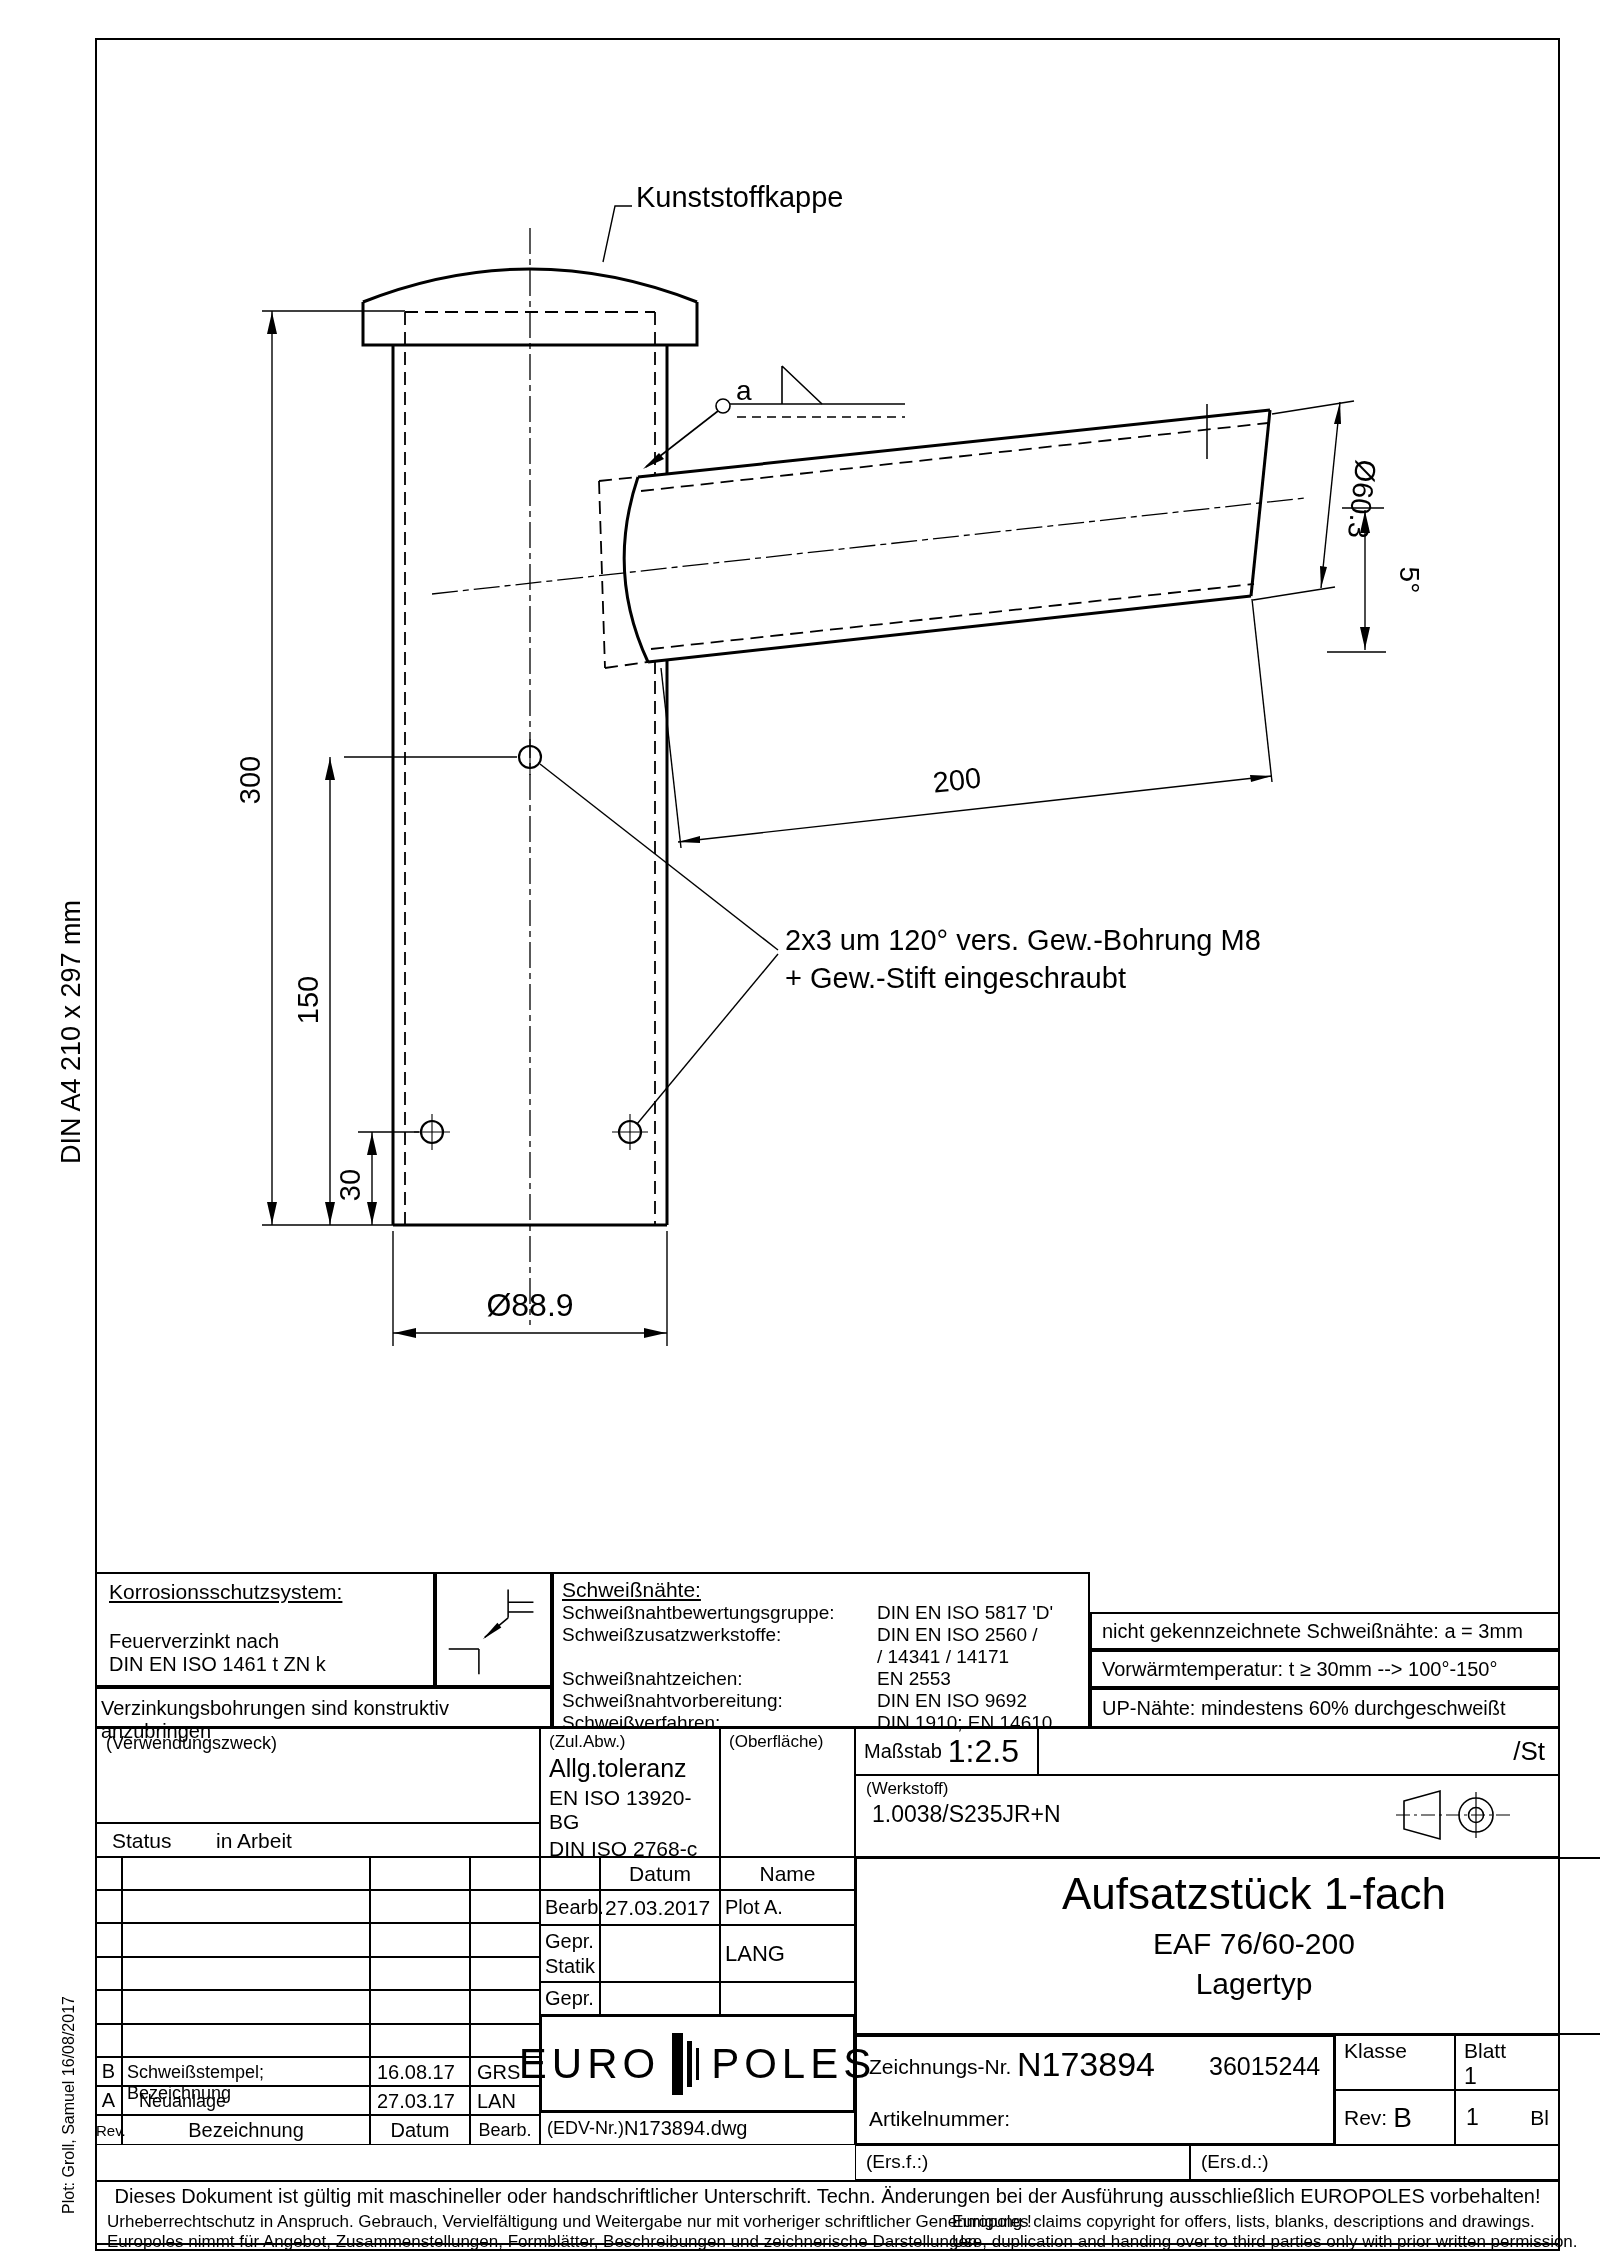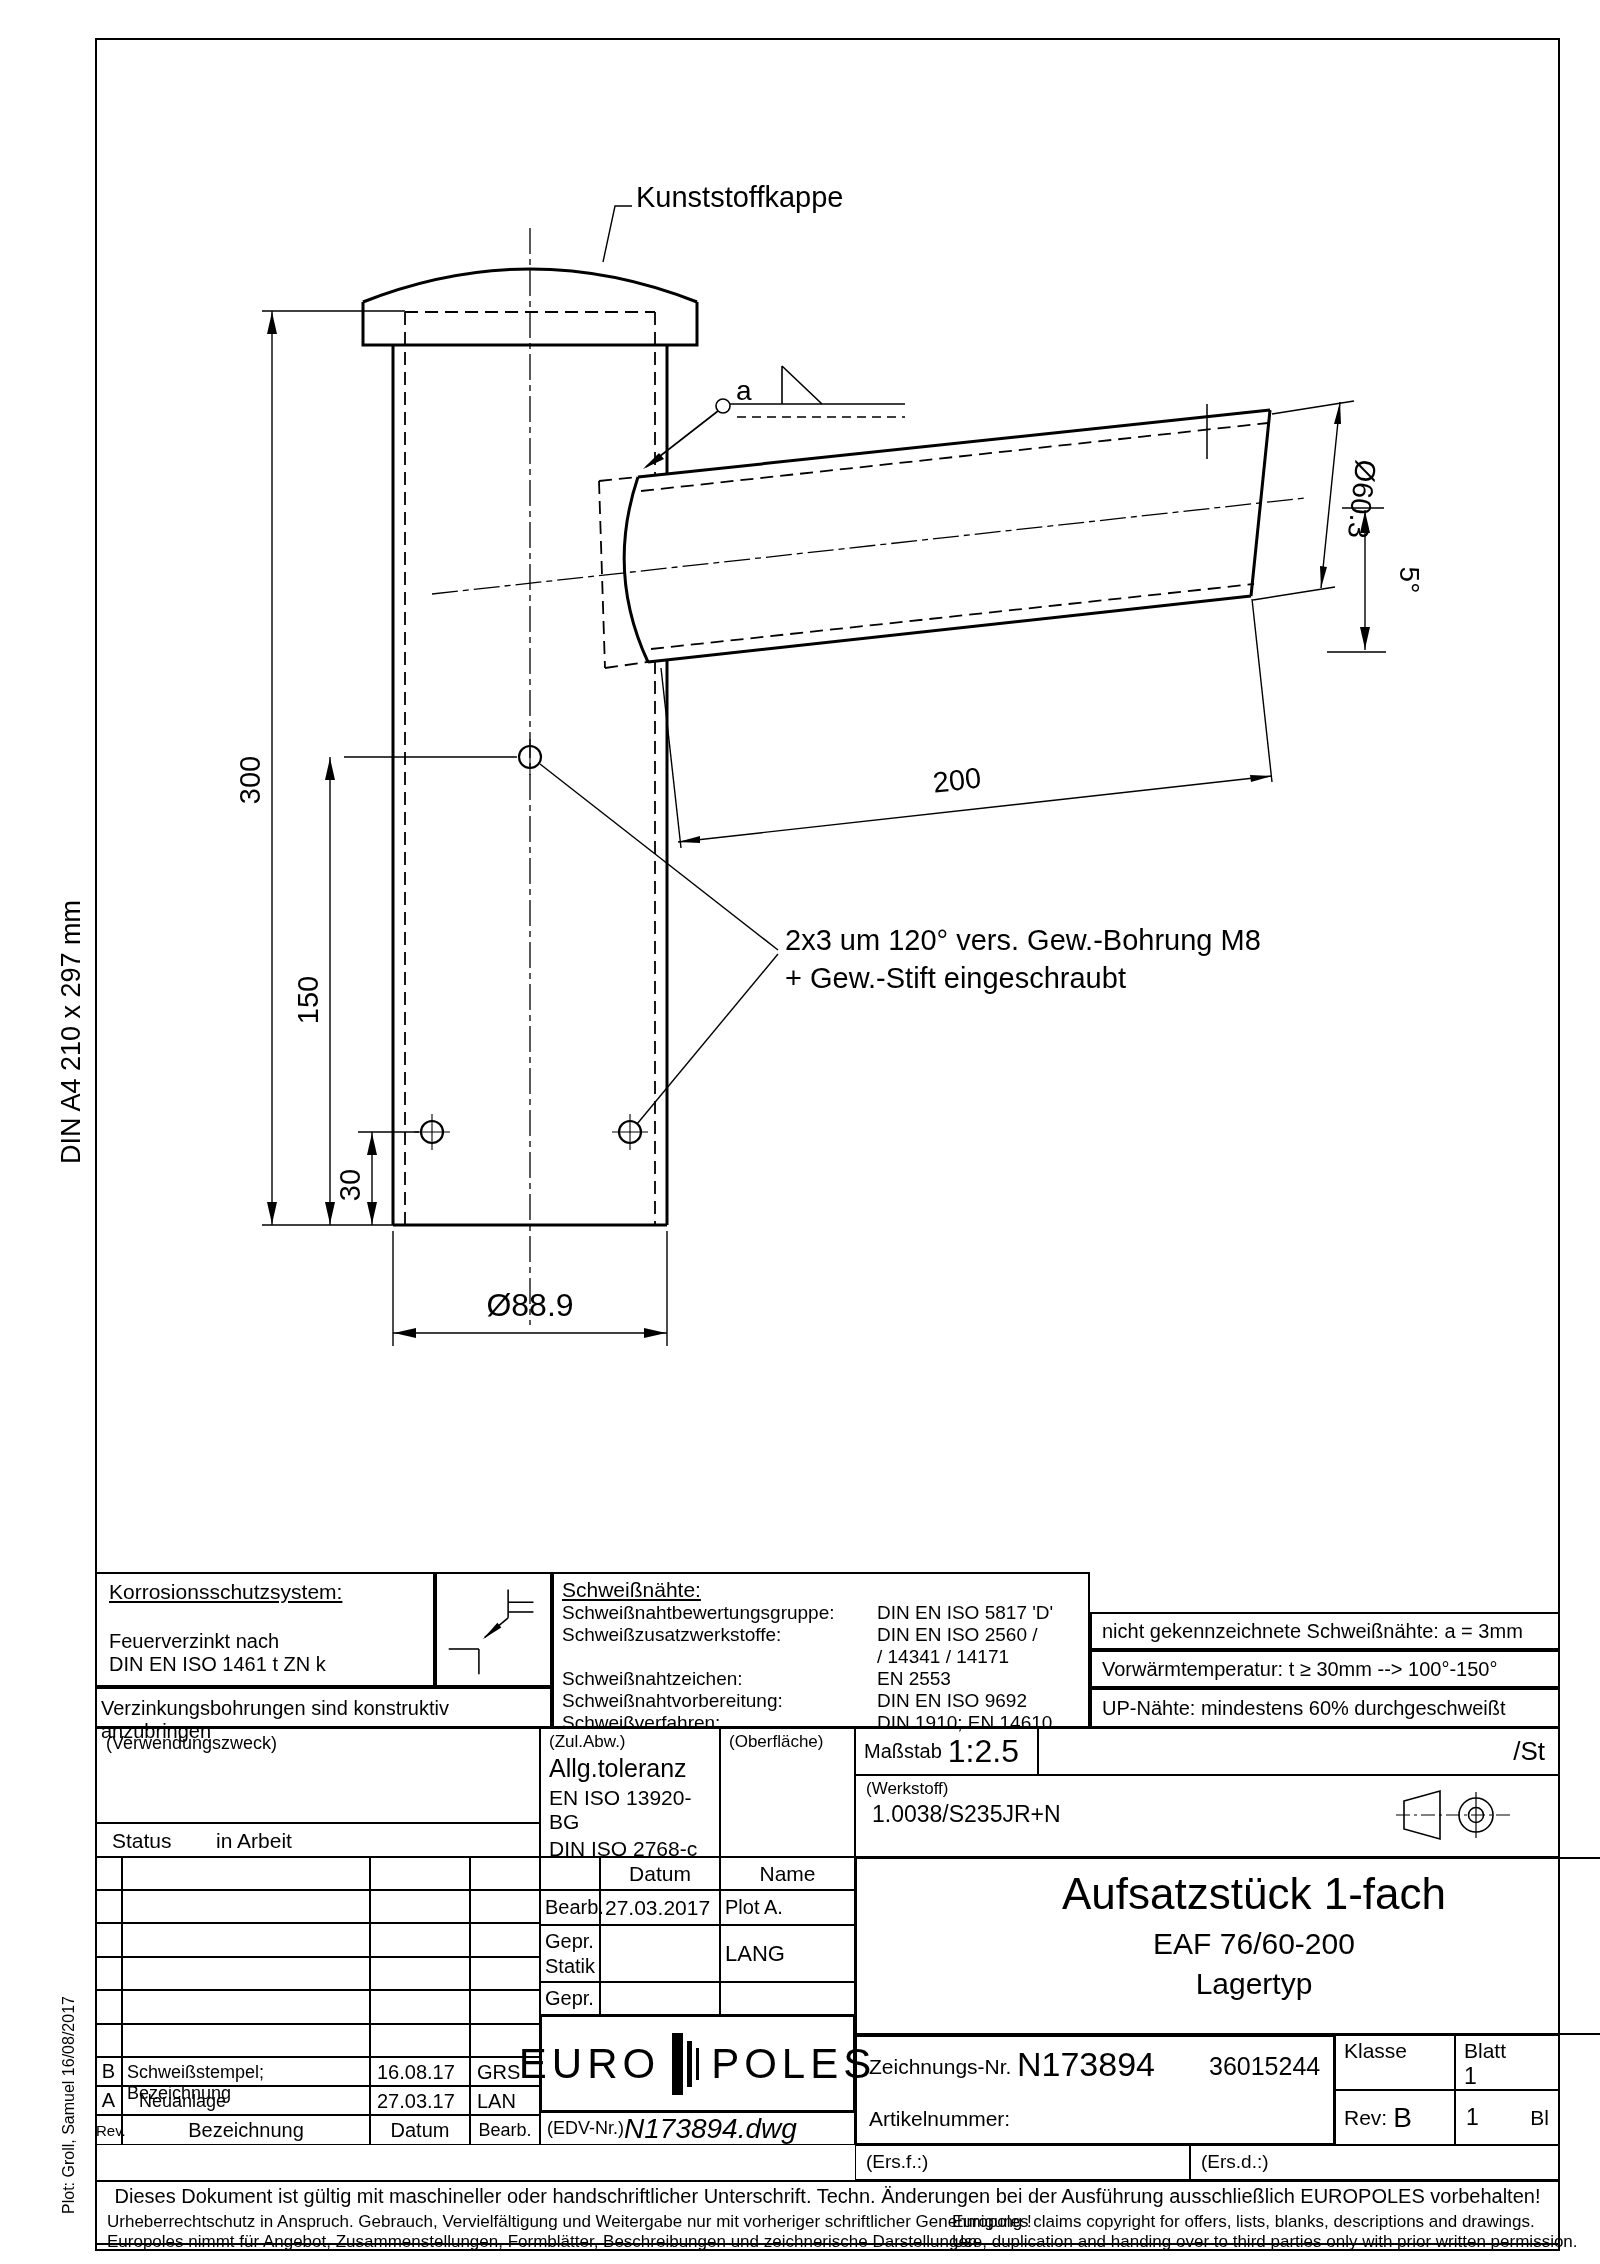--- a/index.html
+++ b/index.html
@@ -319,21 +319,21 @@
   <span class="logo-bars">
     <i style="width:11px;height:62px;"></i>
       <i style="width:5px;height:46px;"></i>
       <i style="width:3px;height:32px;margin-right:0;"></i>
   </span>
   <span style="font-size:42px;letter-spacing:5px;">POLES</span>
 </div>
 
 <div class="cell" style="left:540px;top:2112px;width:315px;height:33px;display:flex;align-items:center;padding-left:6px;">
   <span style="font-size:18px;">(EDV-Nr.)</span>
-  <span style="font-size:28px;font-style:italic;">N173894.dwg</span>
+  <span style="font-size:20px;">N173894.dwg</span>
 </div>
 
 <div class="cell b2" style="left:855px;top:1857px;width:798px;height:178px;text-align:center;">
   <div style="font-size:44px;margin-top:10px;">Aufsatzstück 1-fach</div>
   <div style="font-size:30px;margin-top:8px;">EAF 76/60-200</div>
   <div style="font-size:30px;margin-top:6px;">Lagertyp</div>
 </div>
 
 <div class="cell b2" style="left:855px;top:2035px;width:480px;height:110px;">
   <span class="lbl" style="left:12px;top:18px;font-size:21px;">Zeichnungs-Nr.</span>

